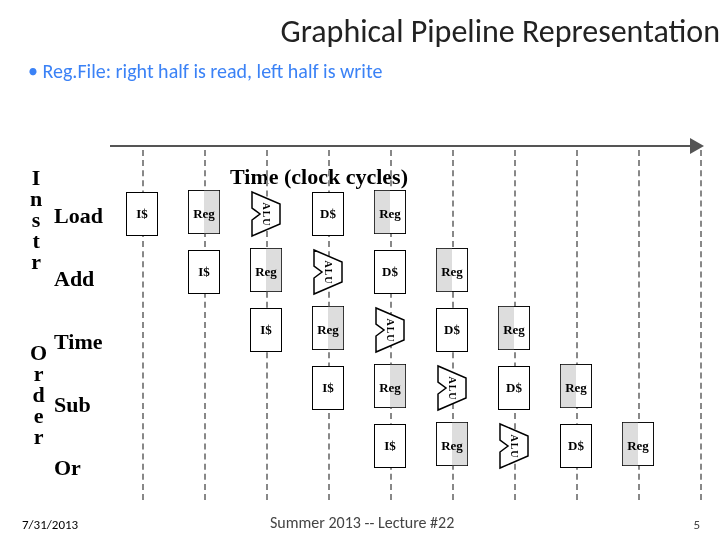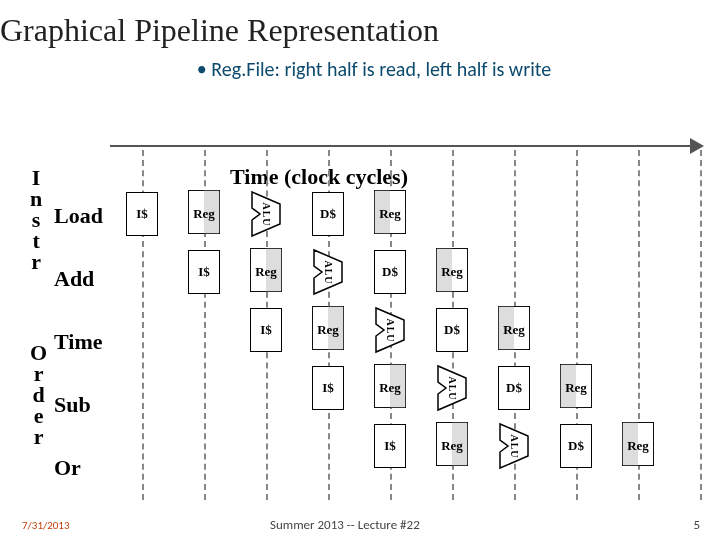--- a/index.html
+++ b/index.html
@@ -7,30 +7,28 @@
     padding: 0;
     font-family: Calibri, Arial, sans-serif;
     width: 720px;
     height: 540px;
     background: white;
     position: relative;
     overflow: hidden;
   }
   .title {
     font-size: 32px;
-    text-align: left;
+    text-align: right;
     margin: 12px 0 8px 0;
     color: #222;
-    font-family: Liberation Serif, serif;
   }
   .bullet {
     font-size: 20px;
     margin: 0 0 2px 28px;
-    color: #0c4a6e;
-    text-align: center;
+    color: #3b82f6;
   }
   .time-label {
     font-size: 22px;
     font-weight: bold;
     font-family: "Times New Roman", serif;
     position: absolute;
     left: 230px;
     top: 116px;
     margin-top: 48px;
   }
@@ -119,22 +117,22 @@
   }
   .alu svg { position:absolute; left:0; top:0; }
   .alu span {
     position: relative; z-index:1;
     font-size: 10px; font-weight:bold;
     font-family: "Times New Roman", serif;
     transform: rotate(90deg);
     letter-spacing: 1px;
   }
   .gap-s { width: 30px; }
-  .footer-date { position:absolute; left:22px; bottom:8px; font-size:11px; color:#c2410c; }
-  .footer-mid { position:absolute; left:270px; bottom:8px; font-size:13px; color:#444; }
+  .footer-date { position:absolute; left:22px; bottom:8px; font-size:13px; color:#000000; }
+  .footer-mid { position:absolute; left:270px; bottom:8px; font-size:16px; color:#444; }
   .footer-num { position:absolute; right:20px; bottom:8px; font-size:13px; color:#444; }
 </style>
 </head>
 <body>
 
 <div class="title">Graphical Pipeline Representation</div>
 <div class="bullet">• <span>Reg.File: right half is read, left half is write</span></div>
 <div class="time-label">Time (clock cycles)</div>
 <div class="arrow-line"></div>
 <div class="arrow-head"></div>

